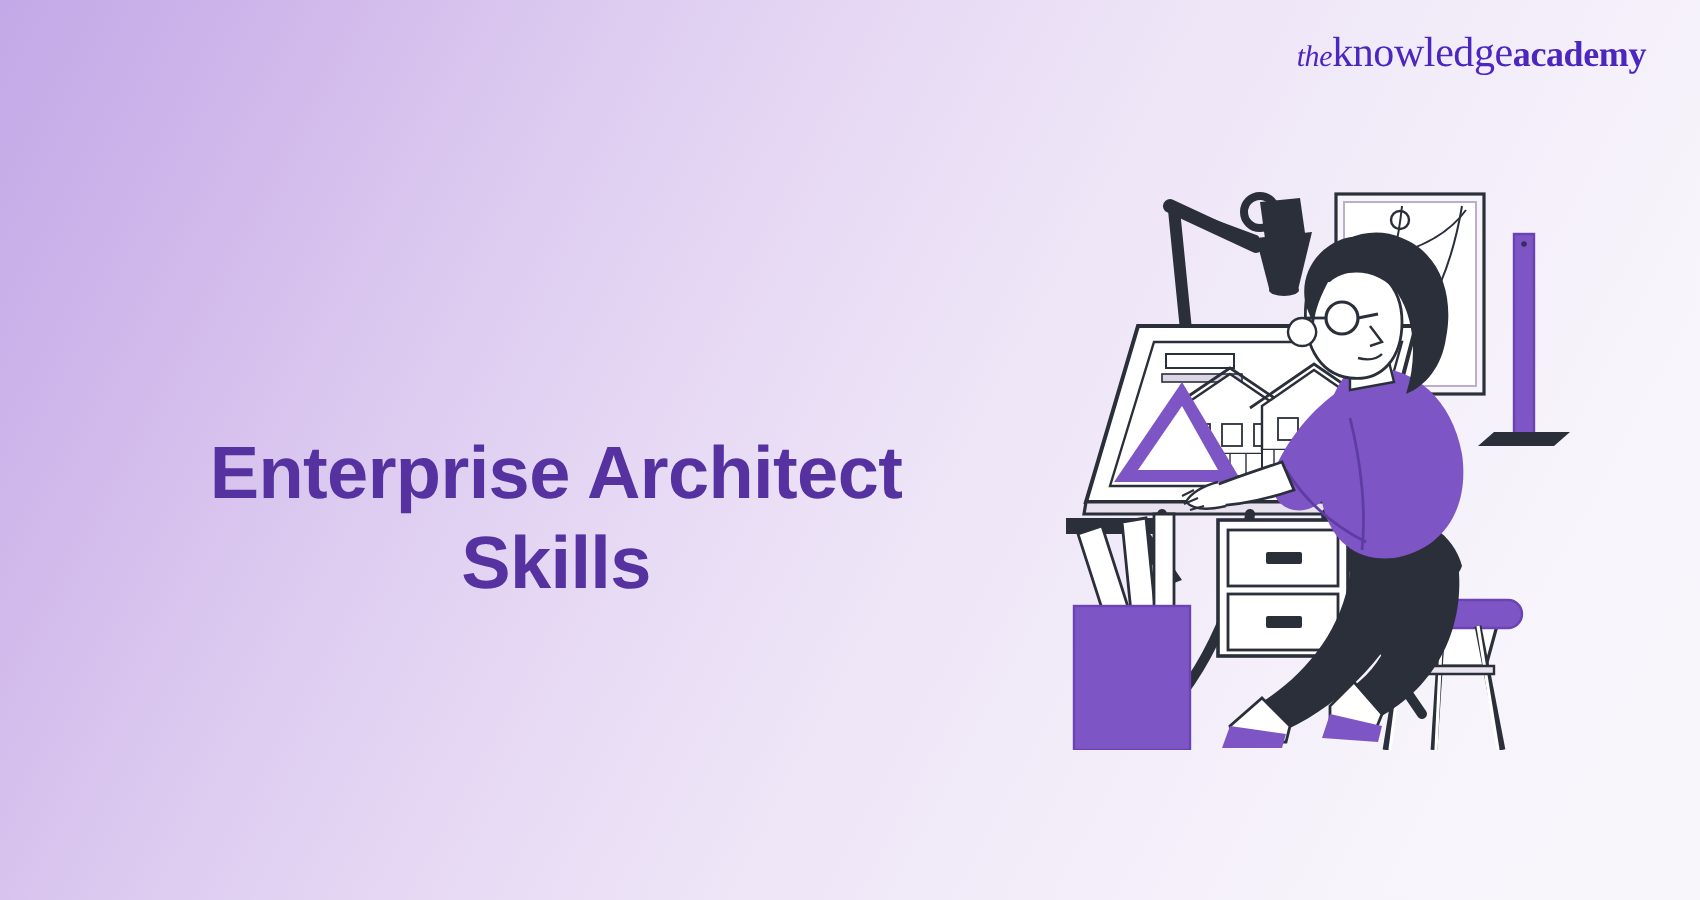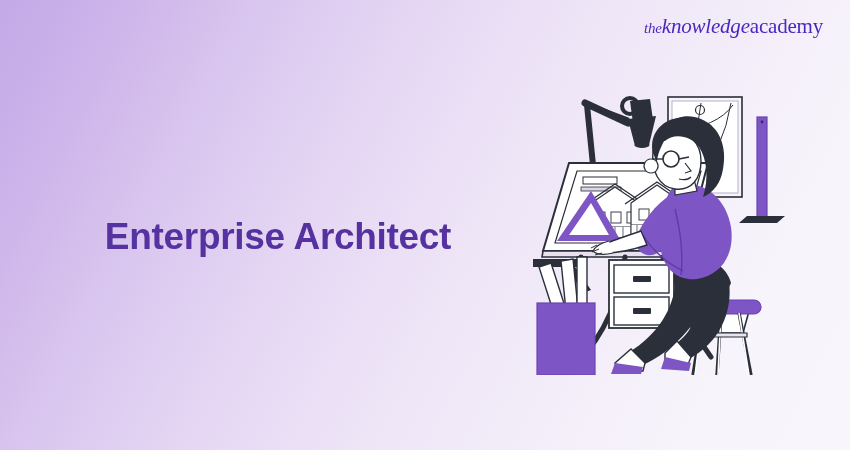--- a/index.html
+++ b/index.html
@@ -39,25 +39,24 @@
     letter-spacing: -0.2px;
   }
   #logo .the {
     font-style: italic;
     font-size: 15px;
     font-weight: 400;
   }
   #logo .knowledge {
     font-size: 21px;
     font-weight: 400;
-    font-style: italic;
   }
   #logo .academy {
-    font-size: 21px;
-    font-weight: 400;
+    font-size: 18px;
+    font-weight: 700;
     text-align: center;
   }
   
   #headline {
     position: absolute;
     left: 48px;
     top: 178px;
     width: 460px;
     text-align: center;
     color: #55329f;
@@ -82,20 +81,21 @@
 <body>
 
 <div id="banner">
 
   <div id="logo">
     <span class="the">the</span><span class="knowledge">knowledge</span><span class="academy">academy</span>
   </div>
 
   <h1 id="headline">
     <span class="l1">Enterprise Architect</span>
+    <span class="l2">Skills</span>
   </h1>
 
   <div id="illustration">
     <svg viewBox="0 0 300 300" width="300" height="300" xmlns="http://www.w3.org/2000/svg">
       <defs>
         <clipPath id="clipAll">
             <rect x="0" y="0" width="300" height="300"></rect>
           </clipPath>
       </defs>
       <g clip-path="url(#clipAll)">

